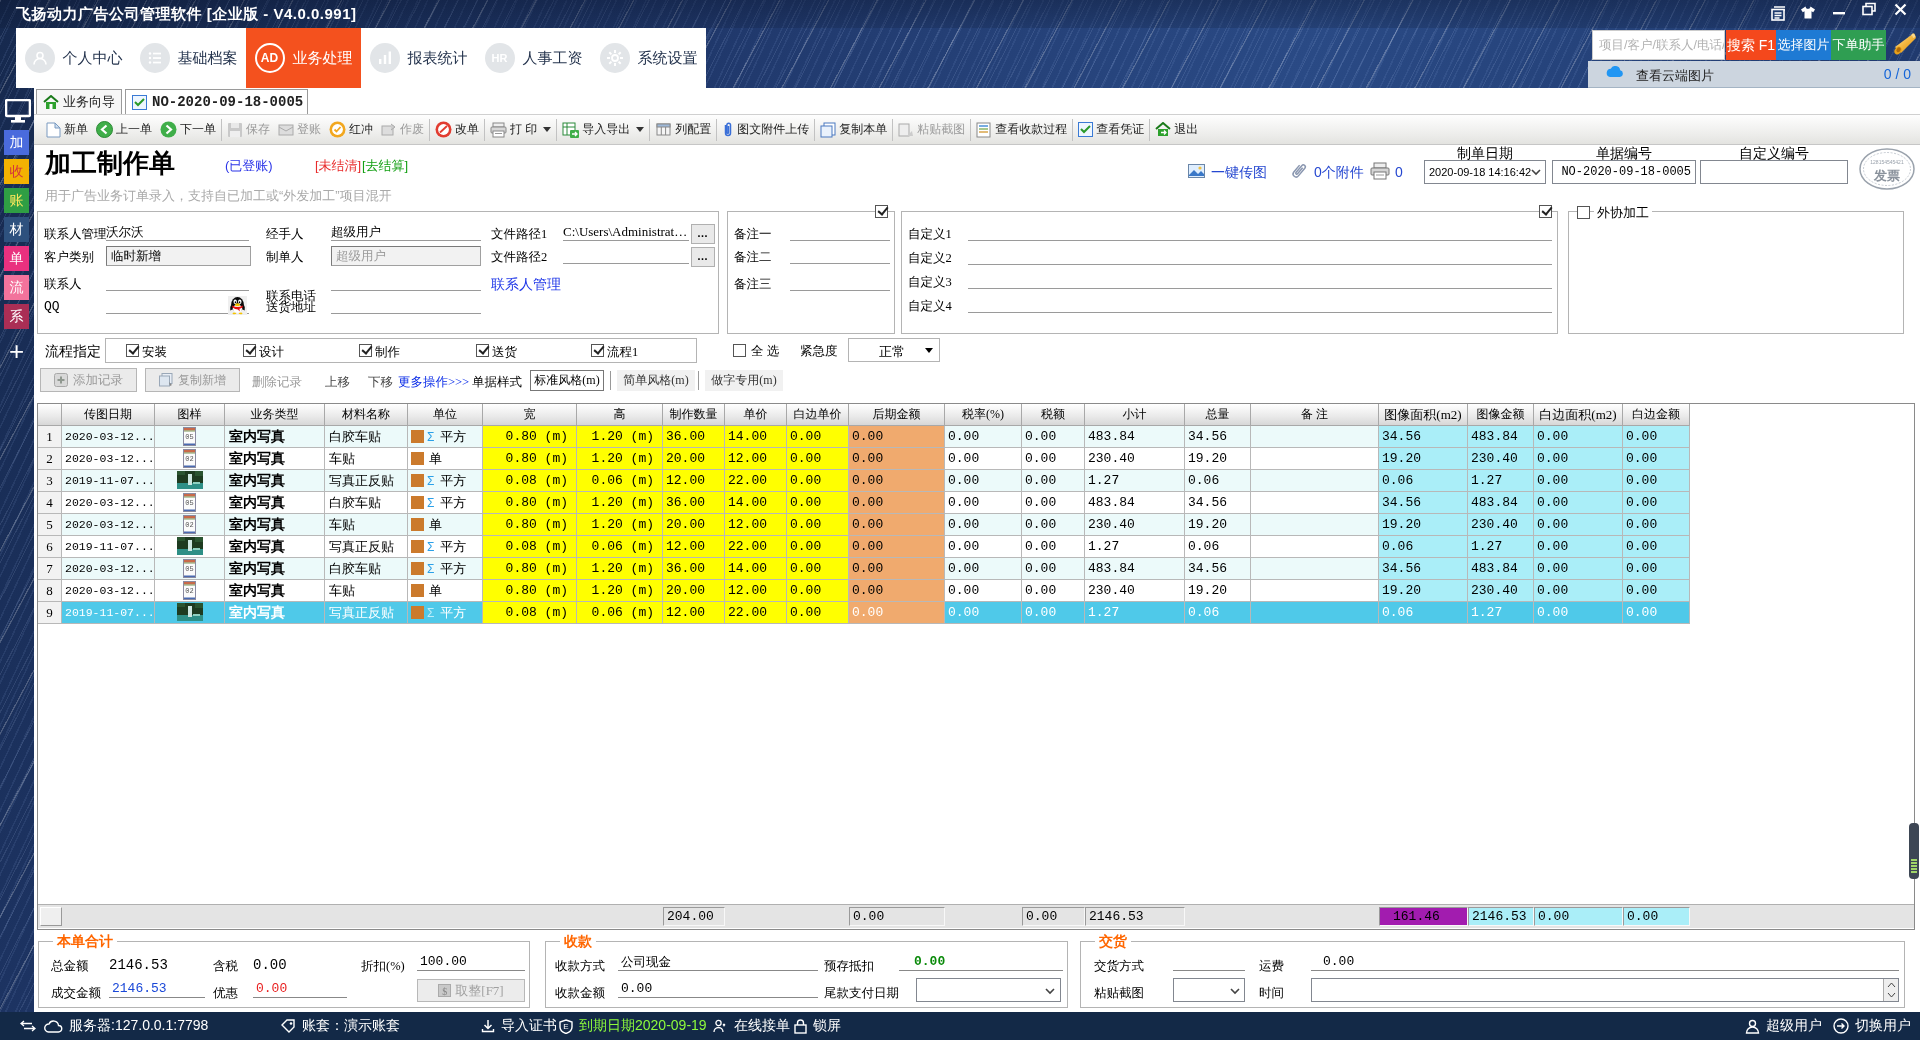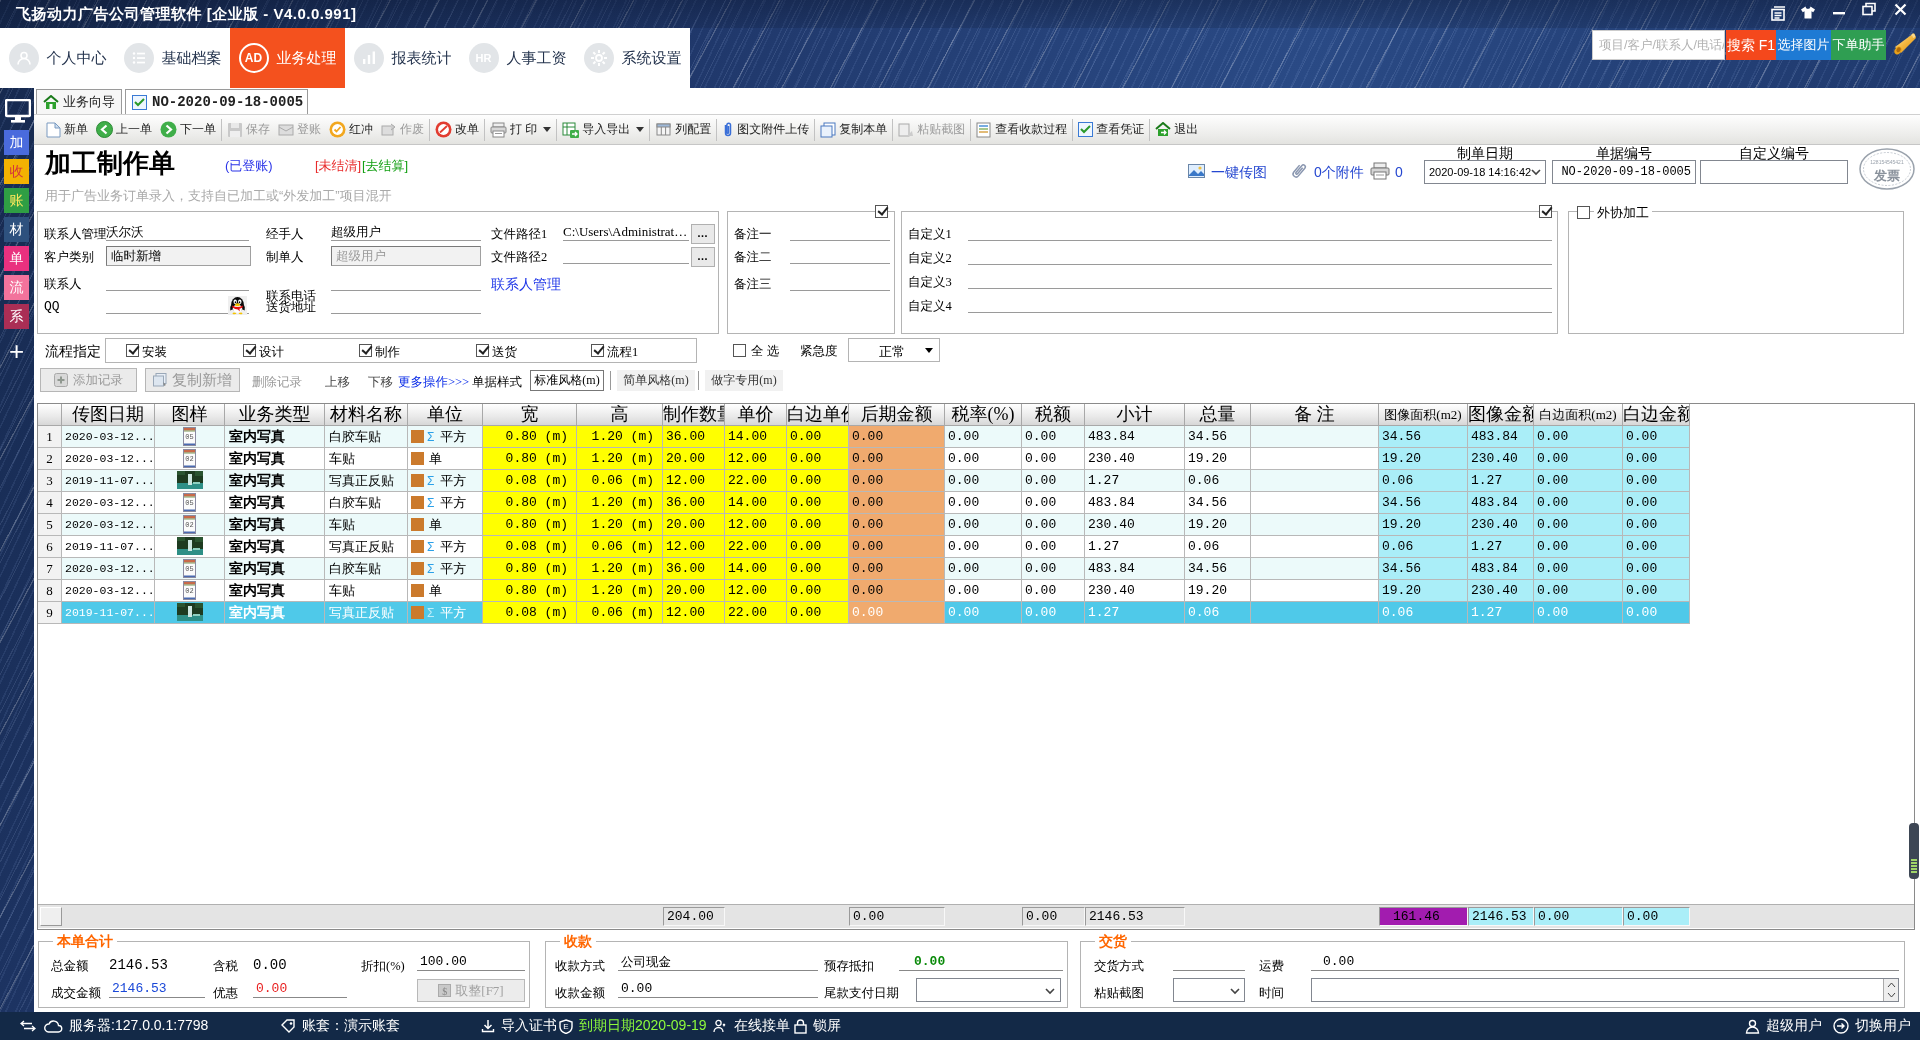--- a/index.html
+++ b/index.html
@@ -10,21 +10,21 @@
  repeating-linear-gradient(117deg, rgba(190,210,250,0.12) 0 1px, rgba(0,0,0,0) 1px 17px),
  repeating-linear-gradient(115deg, rgba(150,180,235,0.10) 0 1.5px, rgba(0,0,0,0) 1.5px 9px),
  linear-gradient(116deg,#16294e 0%,#20386b 30%,#2a4a85 55%,#203a6e 80%,#172c54 100%)}
 .tex{}
 
 #titlebar{left:0;top:0;width:1920px;height:28px}
 #titlebar .t{position:absolute;left:16px;top:5px;color:#fff;font-size:15px;font-weight:bold;letter-spacing:0.5px}
 .winbtn{position:absolute;top:2px;color:#fff;font-size:14px;text-align:center;width:26px;height:22px;line-height:22px}
 
 #menubar{left:0;top:28px;width:1920px;height:60px}
-#menuwhite{position:absolute;left:0;top:0;height:60px;width:690px;background:#5eead4;display:flex}
+#menuwhite{position:absolute;left:16px;top:0;height:60px;width:690px;background:#5eead4;display:flex}
 .mitem{width:115px;height:60px;display:flex;align-items:center;justify-content:center;gap:8px;color:#25344e;font-size:15px;background:#fff;white-space:nowrap}
 .mitem .mic{width:30px;height:30px;border-radius:50%;background:#e2e5e8;color:#fff;display:flex;align-items:center;justify-content:center;font-size:12px}
 .mitem.sel{background:#f4511e;color:#fff}
 .mitem.sel .mic{background:transparent;border:2px solid #fff;font-weight:bold;font-size:12px}
 
 #srch{position:absolute;left:1592px;top:2px;width:133px;height:30px;background:#fff;border:1px solid #ccc;color:#b2b2b2;font-size:12.5px;line-height:28px;padding-left:6px;white-space:nowrap;overflow:hidden}
 .sbtn{position:absolute;top:2px;height:30px;color:#fff;font-size:15px;text-align:center;line-height:30px}
 #cloudbar{position:absolute;left:1588px;top:33px;width:332px;height:27px;background:#ccd5df;border-bottom:1px solid #a4b4c4}
 #cloudbar .c1{position:absolute;left:17px;top:5px;width:20px;height:12px}
 #cloudbar .t1{position:absolute;left:48px;top:6px;font-size:13px;color:#222}
@@ -50,21 +50,21 @@
 
 .panel{position:absolute;background:#fff;border:1px solid #b4b4b4}
 .flbl{position:absolute;font-size:12.5px;color:#000;font-family:"Liberation Serif",serif;white-space:nowrap}
 .uline{position:absolute;border-bottom:1px solid #9a9a9a;height:17px;font-size:12.5px;font-family:"Liberation Serif",serif;white-space:nowrap;overflow:hidden}
 .sunk{position:absolute;height:20px;border:1px solid #a0a0a0;border-top-color:#7a7a7a;border-left-color:#7a7a7a;background:#f2f2f2;font-size:12.5px;font-family:"Liberation Serif",serif;line-height:18px;padding-left:4px}
 .cb{position:absolute;width:13px;height:13px;border:1px solid #555;background:#fff}
 .cb.on:before{content:"";position:absolute;left:2px;top:1px;width:8px;height:4px;border-left:2px solid #222;border-bottom:2px solid #222;transform:rotate(-50deg)}
 .dots{position:absolute;width:24px;height:20px;background:#e9e9e9;border:1px solid #b0b0b0;text-align:center;line-height:16px;font-weight:bold;letter-spacing:1px;font-size:11px}
 
 #grid{position:absolute;left:3px;top:315px;width:1878px;height:527px;border:1px solid #8a8a8a;background:#fff}
-.gh{position:absolute;top:0;height:22px;background:linear-gradient(#fff,#e9e9e9 60%,#d7d7d7);border-right:1px solid #a8a8a8;border-bottom:1px solid #a8a8a8;font-size:18px;color:#000;text-align:center;line-height:21px;font-family:"Liberation Serif",serif;white-space:nowrap;overflow:hidden}
+.gh{position:absolute;top:0;height:22px;background:linear-gradient(#fff,#e9e9e9 60%,#d7d7d7);border-right:1px solid #a8a8a8;border-bottom:1px solid #a8a8a8;font-size:12px;color:#000;text-align:center;line-height:21px;font-family:"Liberation Serif",serif;white-space:nowrap;overflow:hidden}
 .gr{position:absolute;left:0;width:1653px;height:22px}
 .gc{position:absolute;top:0;height:22px;border-right:1px solid #b8b8b8;border-bottom:1px solid #b8b8b8;font-size:13px;line-height:21px;font-family:"Liberation Mono",monospace;white-space:nowrap;overflow:hidden}
 .cjk{font-family:"Liberation Sans",sans-serif}
 
 .fs{position:absolute;border:1px solid #b4b4b4;background:#fff}
 .fs .lg{position:absolute;top:-9px;left:14px;background:#fff;padding:0 4px;color:#ff6600;font-weight:bold;font-size:14px}
 .blbl{position:absolute;font-size:12.5px;color:#000;font-family:"Liberation Serif",serif;white-space:nowrap}
 .bul{position:absolute;border-bottom:1px solid #888;font-size:13px;height:17px;font-family:"Liberation Mono",monospace;white-space:nowrap}
 
 #status{position:absolute;left:0;top:1012px;width:1920px;height:28px;background:#132947;color:#fff;font-size:14px}
@@ -145,20 +145,27 @@
           <stop offset="0" stop-color="#fde9b0"></stop>
           <stop offset="0.5" stop-color="#f5b73e"></stop>
           <stop offset="1" stop-color="#d88a0a"></stop>
         </linearGradient>
       </defs>
       <path d="M23 1 L25 6 L10 21 L4 15 Z" fill="url(#hg)"></path>
       <ellipse cx="7" cy="18.5" rx="4.2" ry="3.2" transform="rotate(-55 7 18.5)" fill="#e8a01a"></ellipse>
       <ellipse cx="7.6" cy="17.8" rx="2.6" ry="1.9" transform="rotate(-55 7.6 17.8)" fill="#b06a08"></ellipse>
       <path d="M21.5 1.5 a3.5 3.5 0 0 1 3 3.5 l-2.5 1 a2.8 2.8 0 0 0 -2-2.8 Z" fill="#fcd98a"></path>
     </svg>
+  <div id="cloudbar">
+    <svg class="c1" viewBox="0 0 20 12">
+        <path d="M5 11 a4.2 4.2 0 0 1 .8-8.3 a5 5 0 0 1 9.4 1.6 a3.4 3.4 0 0 1-.4 6.7z" fill="#2196f3"></path>
+      </svg>
+    <div class="t1">查看云端图片</div>
+      <div class="t2">0 / 0</div>
+  </div>
 </div>
 <div class="abs tex" id="sidebar">
   <svg style="position:absolute;left:5px;top:11px" width="26" height="24" viewBox="0 0 26 24">
       <rect x="1" y="1" width="24" height="16" rx="1.5" fill="none" stroke="#fff" stroke-width="2.6"></rect>
       <rect x="10" y="17" width="6" height="4" fill="#fff"></rect>
       <rect x="6" y="21" width="14" height="2.6" fill="#fff"></rect>
     </svg>
   <div class="stile" style="top:42px;background:#4a6bdd">加</div>
   <div class="stile" style="top:71px;background:#f3b202;color:#d5353c">收</div>
   <div class="stile" style="top:100px;background:#2f9e44;color:#ffe85c">账</div>
@@ -357,21 +364,21 @@
     <div class="flbl" style="left:717px;top:255px">全 选</div>
     <div class="flbl" style="left:766px;top:255px">紧急度</div>
     <div class="panel" style="left:814px;top:250px;width:92px;height:24px">
       <div style="position:absolute;left:0;top:4px;width:86px;text-align:center;font-size:13px;font-family:'Liberation Serif',serif">正常</div>
       <div class="caret" style="position:absolute;right:6px;top:9px;border-top-color:#000"></div>
     </div>
 <div style="position:absolute;left:6px;top:280px;width:97px;height:24px;background:#ebebeb;border:1px solid #b6b6b6;color:#9a9a9a;font-size:12.5px;display:flex;align-items:center;justify-content:center;gap:5px;font-family:'Liberation Serif',serif"><svg width="14" height="14" viewBox="0 0 14 14">
         <rect x="0.5" y="0.5" width="13" height="13" rx="2" fill="#d8d8d8" stroke="#a8a8a8"></rect>
         <path d="M7 3.5 v7 M3.5 7 h7" stroke="#909890" stroke-width="2"></path>
       </svg>添加记录</div>
-<div style="position:absolute;left:111px;top:280px;width:95px;height:24px;background:#ebebeb;border:1px solid #b6b6b6;color:#9a9a9a;font-size:15px;display:flex;align-items:center;justify-content:center;gap:5px;font-family:'Liberation Serif',serif"><svg width="14" height="14" viewBox="0 0 14 14">
+<div style="position:absolute;left:111px;top:280px;width:95px;height:24px;background:#ebebeb;border:1px solid #b6b6b6;color:#9a9a9a;font-size:12px;display:flex;align-items:center;justify-content:center;gap:5px;font-family:'Liberation Serif',serif"><svg width="14" height="14" viewBox="0 0 14 14">
         <rect x="3" y="0.5" width="10" height="10" fill="#e8eef6" stroke="#9aa8b8"></rect>
         <rect x="0.5" y="3" width="10" height="10" fill="#dde6f0" stroke="#9aa8b8"></rect>
         <path d="M10 9 l3 3 -2 1z" fill="#888"></path>
       </svg>复制新增</div>
 <div style="position:absolute;left:218px;top:286px;font-size:12.5px;color:#9a9a9a;font-family:'Liberation Serif',serif">删除记录</div>
 <div style="position:absolute;left:291px;top:286px;font-size:12.5px;color:#454545;font-family:'Liberation Serif',serif">上移</div>
 <div style="position:absolute;left:334px;top:286px;font-size:12.5px;color:#454545;font-family:'Liberation Serif',serif">下移</div>
 <div style="position:absolute;left:364px;top:286px;font-size:12.5px;color:#0a2ce8;font-family:'Liberation Serif',serif">更多操作&gt;&gt;&gt;</div>
 <div style="position:absolute;left:438px;top:286px;font-size:12.5px;color:#000;font-family:'Liberation Serif',serif">单据样式</div>
 <div style="position:absolute;left:496px;top:282px;width:74px;height:21px;border:1px solid #777;background:#fff;font-size:12px;text-align:center;line-height:19px;font-family:'Liberation Serif',serif">标准风格(m)</div>

